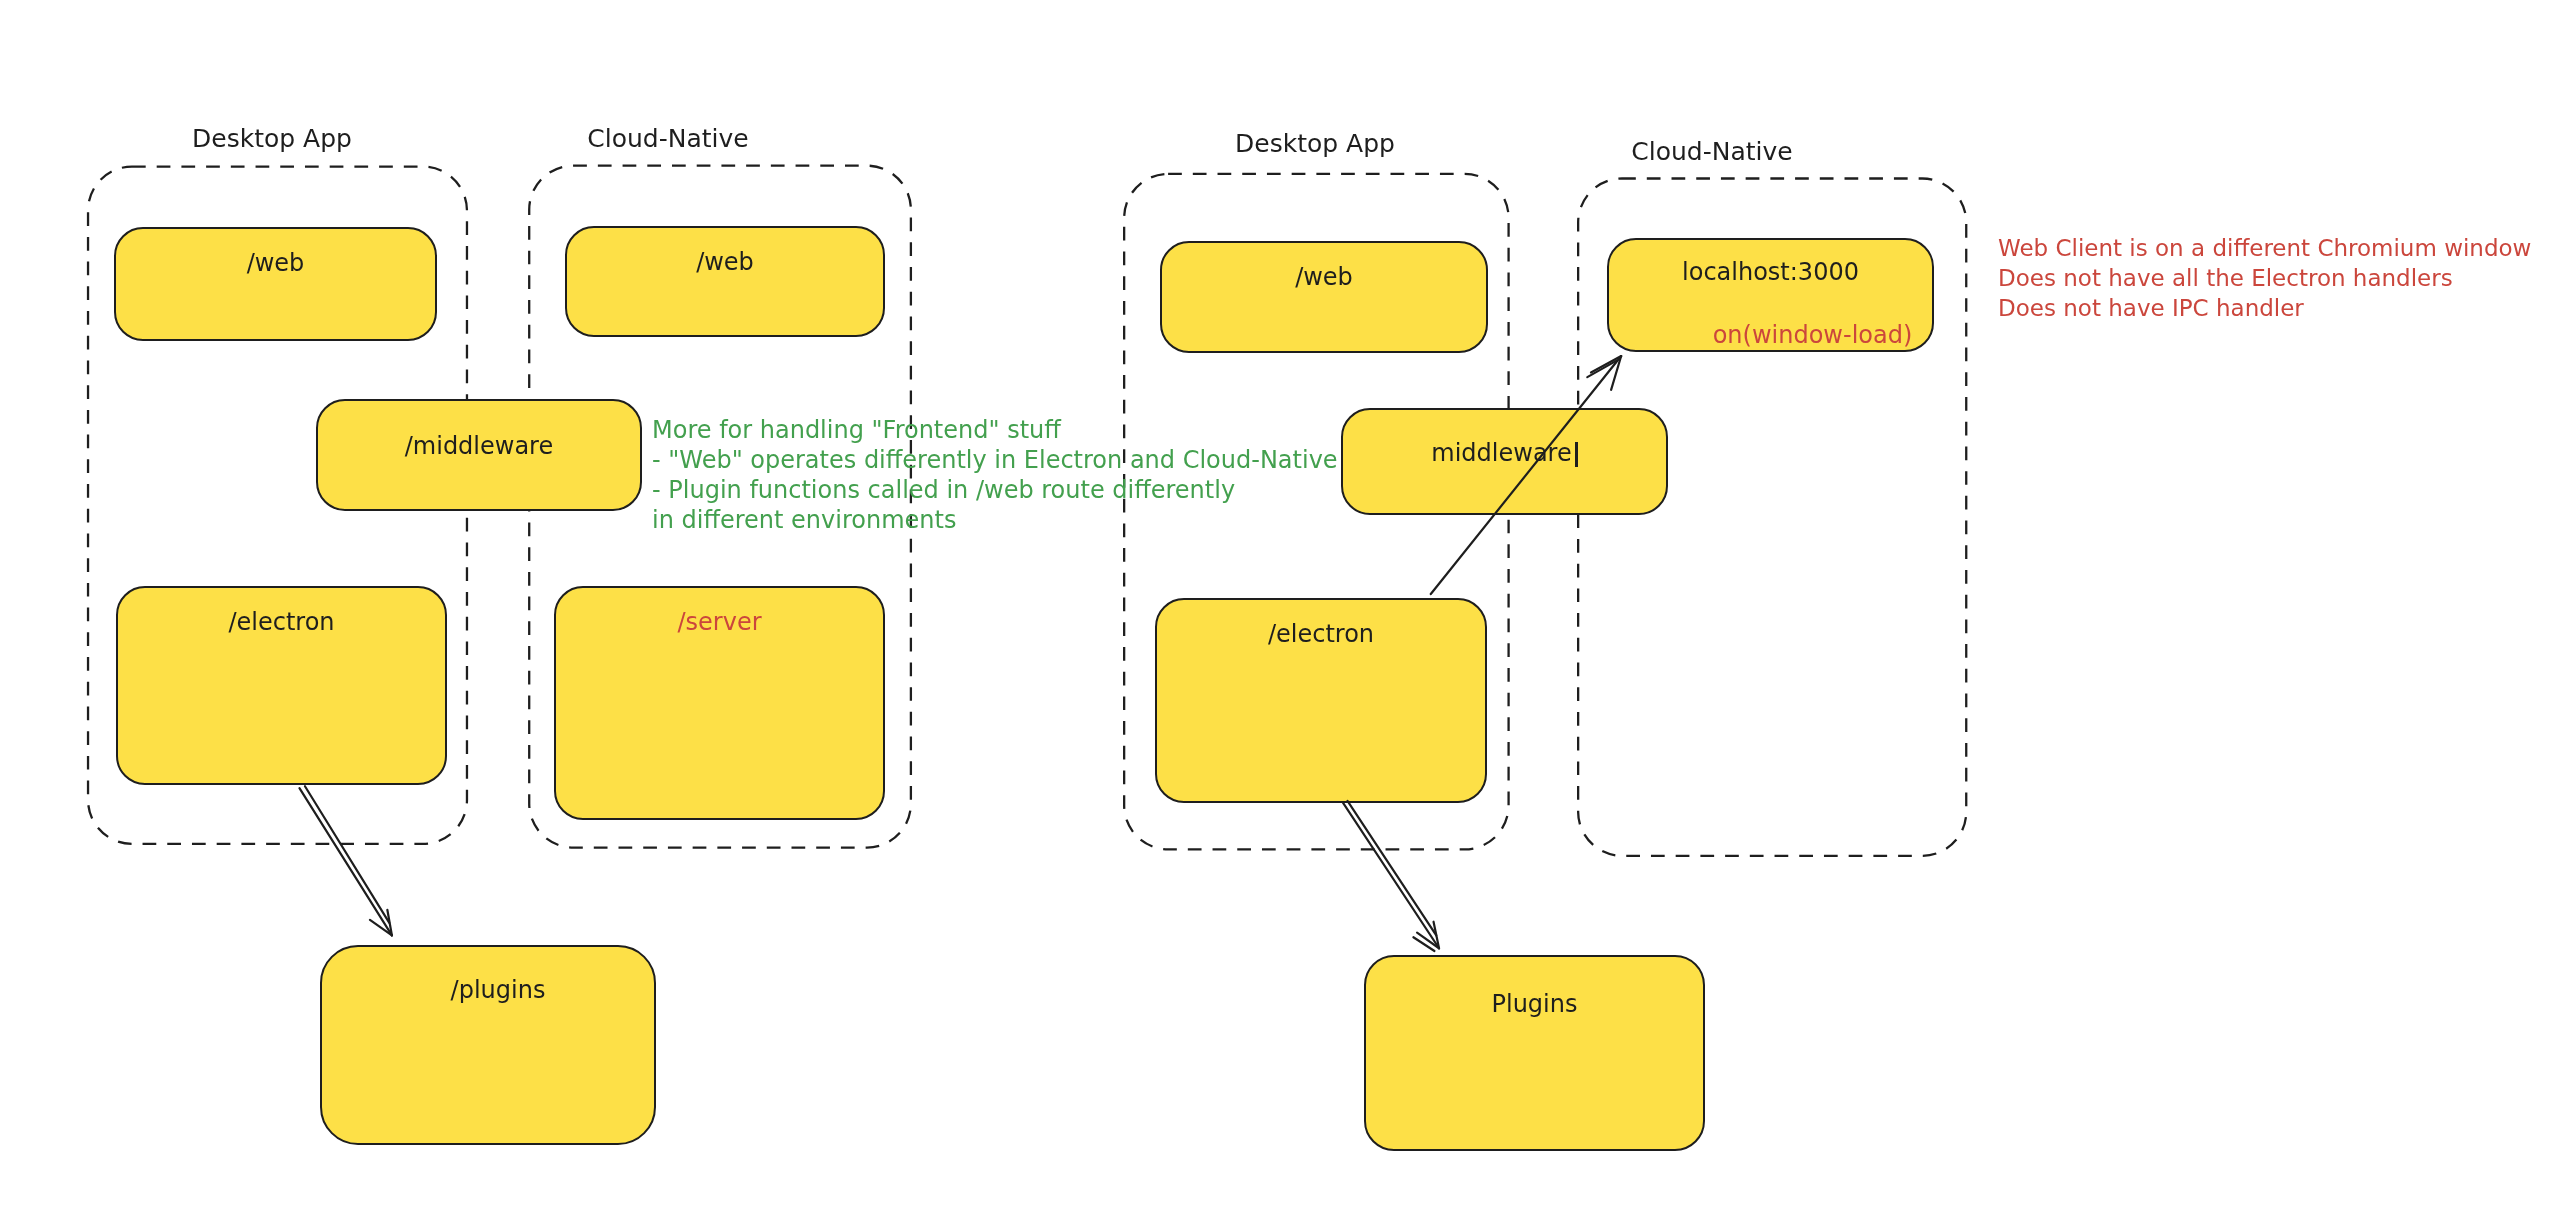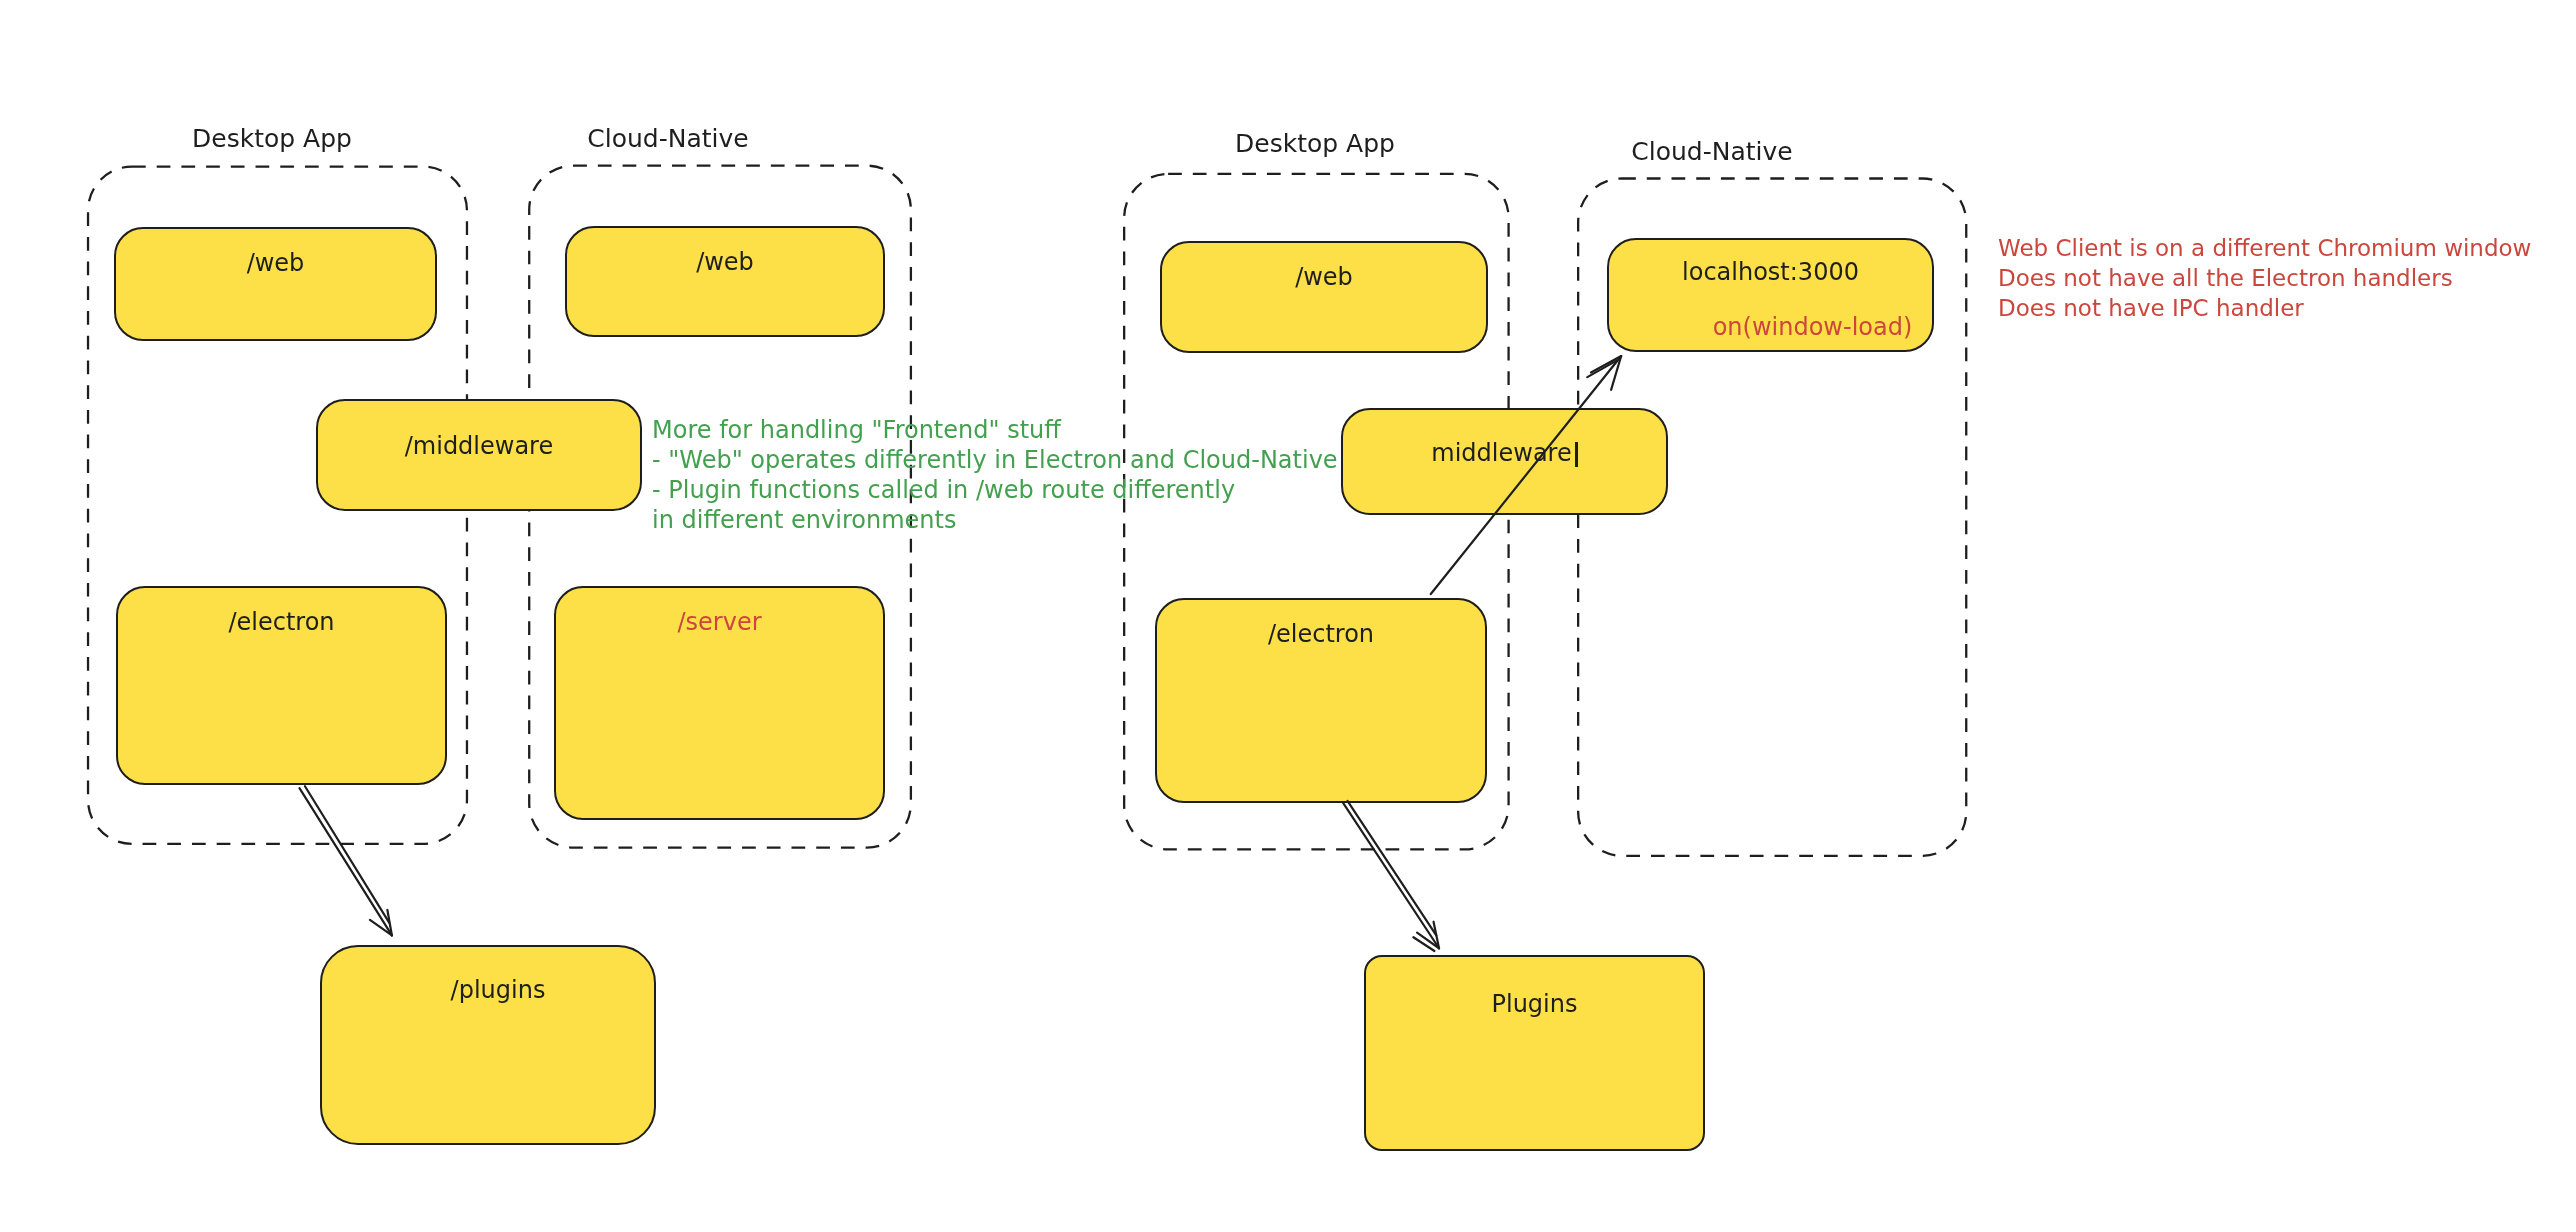--- a/index.html
+++ b/index.html
@@ -26,21 +26,21 @@
   }
   .box .label{white-space:nowrap;}
   .red-text{color:var(--red,#cb463c);}
   .green-text{color:var(--green,#43a04e);}
   .note{position:absolute;font-size:24px;line-height:30px;white-space:nowrap;}
   .note.red{font-size:23px;}
   .caret{
     display:inline-block;width:2.3px;height:25px;margin-left:3.7px;
     background:var(--ink,#1e1e1e);vertical-align:middle;
   }
-  .onload-line{margin-top:27px;transform:translateX(42px);font-size:24px;}
+  .onload-line{margin-top:35px;transform:translateX(42px);font-size:24px;}
   .cont{fill:none;stroke:var(--ink,#1e1e1e);stroke-width:2.5;stroke-dasharray:15 12;}
   .arr{stroke:var(--ink,#1e1e1e);stroke-width:2.4;fill:none;stroke-linecap:round;}
 </style>
 </head>
 <body>
 
 <svg class="layer containers" width="2576" height="1232" viewBox="0 0 2814 1346">
   <rect class="cont" x="96" y="182" width="414" height="740" rx="48"></rect>
   <rect class="cont" x="578" y="181" width="417" height="745" rx="48"></rect>
   <rect class="cont" x="1228" y="190" width="420" height="738" rx="48"></rect>
@@ -92,21 +92,21 @@
 
   <div class="box" style="left:1341px;top:408px;width:327px;height:107px;padding-top:29px;">
     <span class="label"><span>middleware</span><span class="caret"></span></span>
   </div>
 
   <div class="box" style="left:1607px;top:238px;width:327px;height:114px;padding-top:18.3px;">
     <span class="label">localhost:3000</span>
     <span class="label red-text onload-line">on(window-load)</span>
   </div>
 
-  <div class="box" style="left:1364px;top:955px;width:341px;height:196px;padding-top:33px;border-radius:18px;">
+  <div class="box" style="left:1364px;top:955px;width:341px;height:196px;padding-top:33px;border-radius:30px;">
     <span class="label">Plugins</span>
   </div>
 
   <div class="note red red-text" style="left:1998px;top:233px;">
     <div>Web Client is on a different Chromium window</div>
     <div>Does not have all the Electron handlers</div>
     <div>Does not have IPC handler</div>
   </div>
 </div>
 

